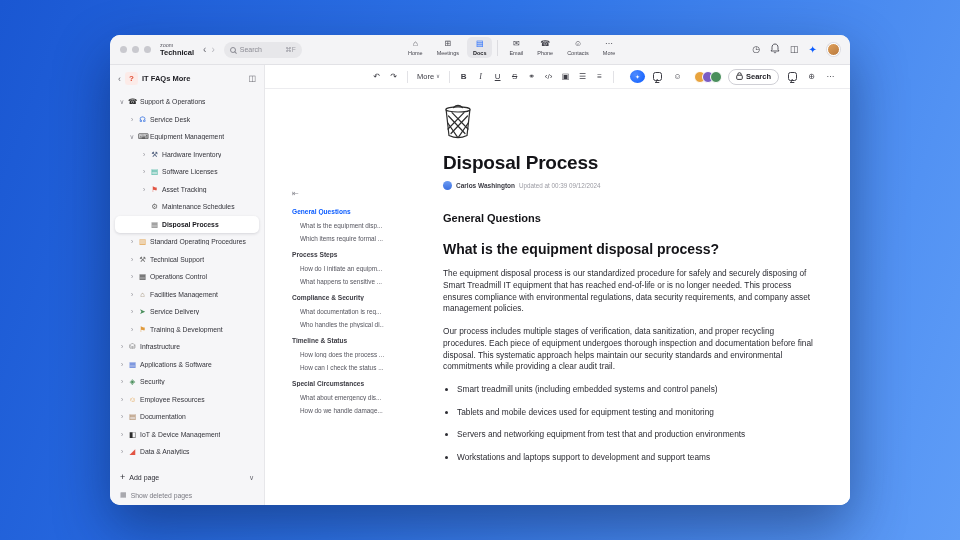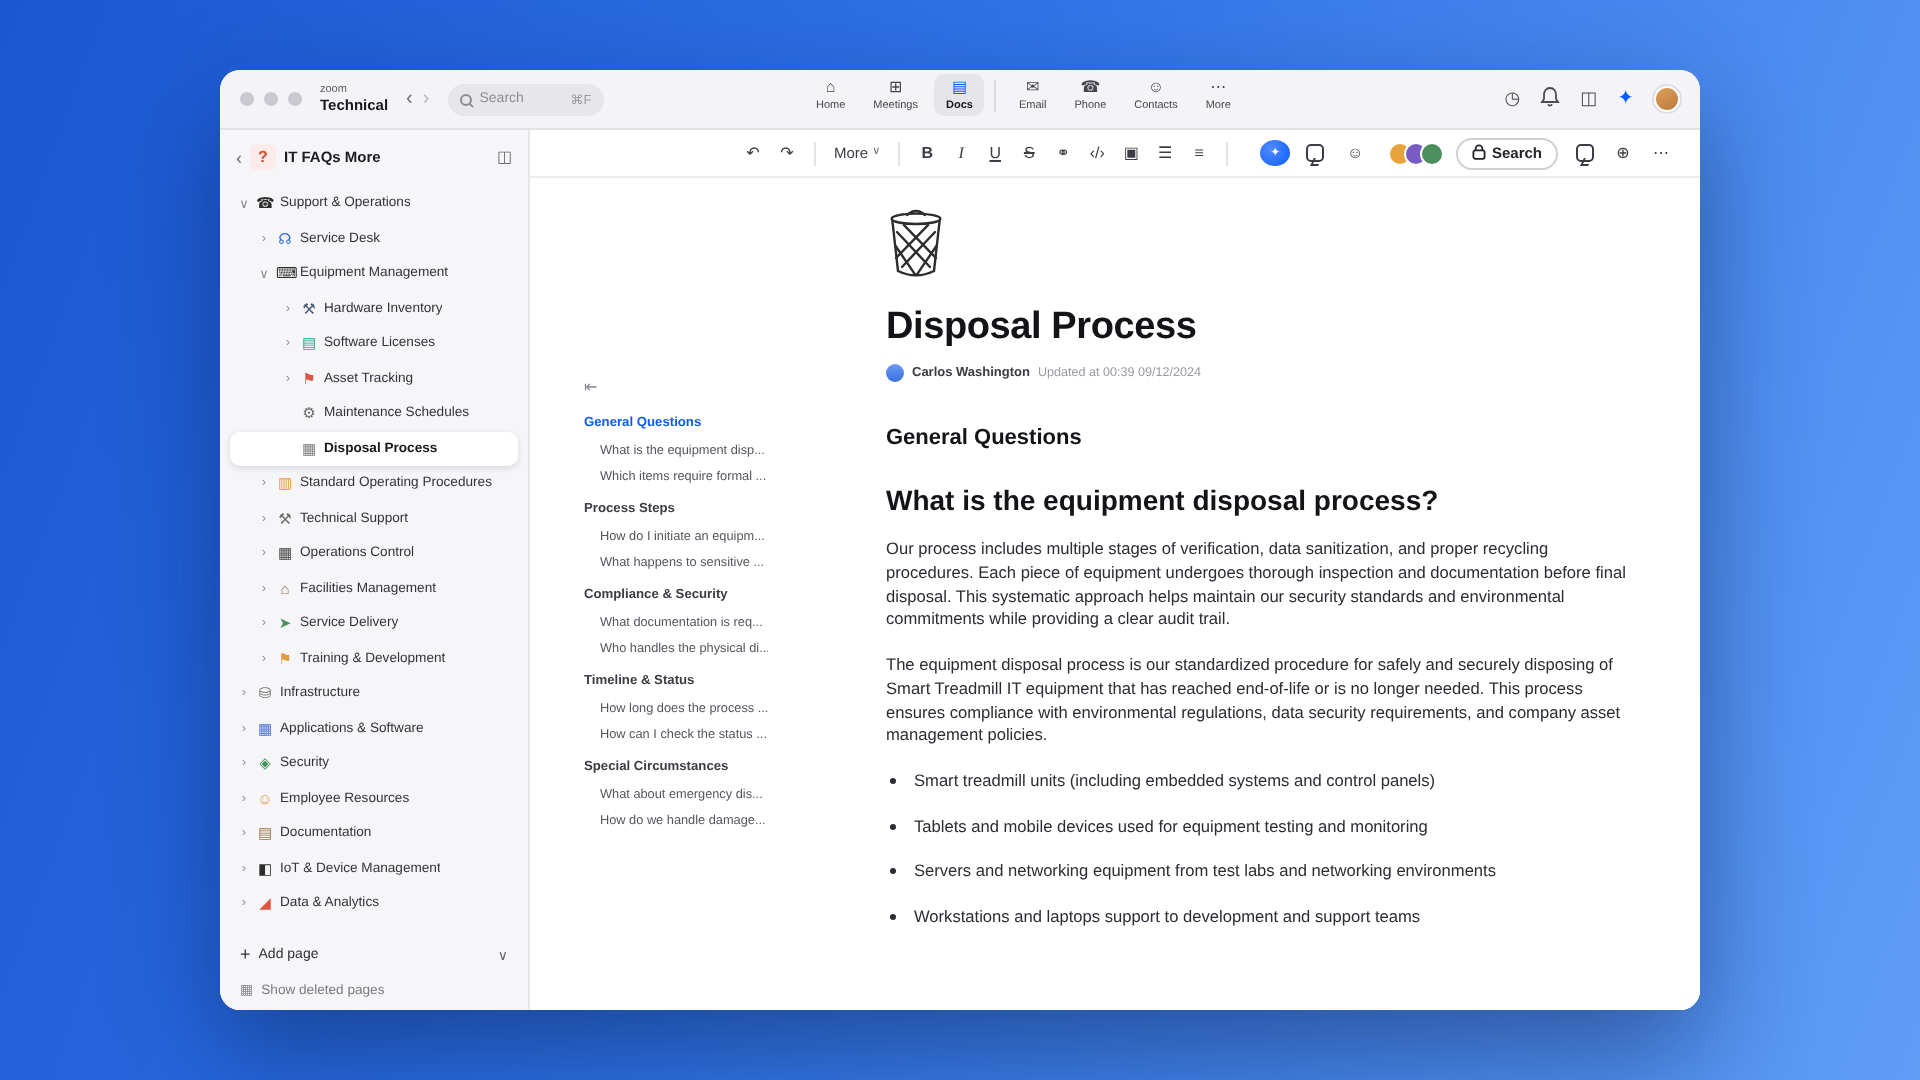--- a/index.html
+++ b/index.html
@@ -411,25 +411,25 @@
             </svg>
           </div>
           <h1 class="doc-title">Disposal Process</h1>
           <div class="byline">
             <span class="by-avatar"></span>
             <span class="by-name">Carlos Washington</span>
             <span class="by-updated">Updated at 00:39 09/12/2024</span>
           </div>
           <h2 class="sec-h">General Questions</h2>
           <h3 class="q-h">What is the equipment disposal process?</h3>
+          <p class="doc-p">The equipment disposal process is our standardized procedure for safely and securely disposing of Smart Treadmill IT equipment that has reached end-of-life or is no longer needed. This process ensures compliance with environmental regulations, data security requirements, and company asset management policies.</p>
           <p class="doc-p">Our process includes multiple stages of verification, data sanitization, and proper recycling procedures. Each piece of equipment undergoes thorough inspection and documentation before final disposal. This systematic approach helps maintain our security standards and environmental commitments while providing a clear audit trail.</p>
-          <p class="doc-p">The equipment disposal process is our standardized procedure for safely and securely disposing of Smart Treadmill IT equipment that has reached end-of-life or is no longer needed. This process ensures compliance with environmental regulations, data security requirements, and company asset management policies.</p>
           <ul class="doc-ul">
               <li class="doc-li">Smart treadmill units (including embedded systems and control panels)</li>
               <li class="doc-li">Tablets and mobile devices used for equipment testing and monitoring</li>
-              <li class="doc-li">Servers and networking equipment from test labs and networking environments</li>
+              <li class="doc-li">Servers and networking equipment from test that and production environments</li>
               <li class="doc-li">Workstations and laptops support to development and support teams</li>
             </ul>
         </div>
       </div>
     </div>
   </div>
 </div>
 
 </body></html>

